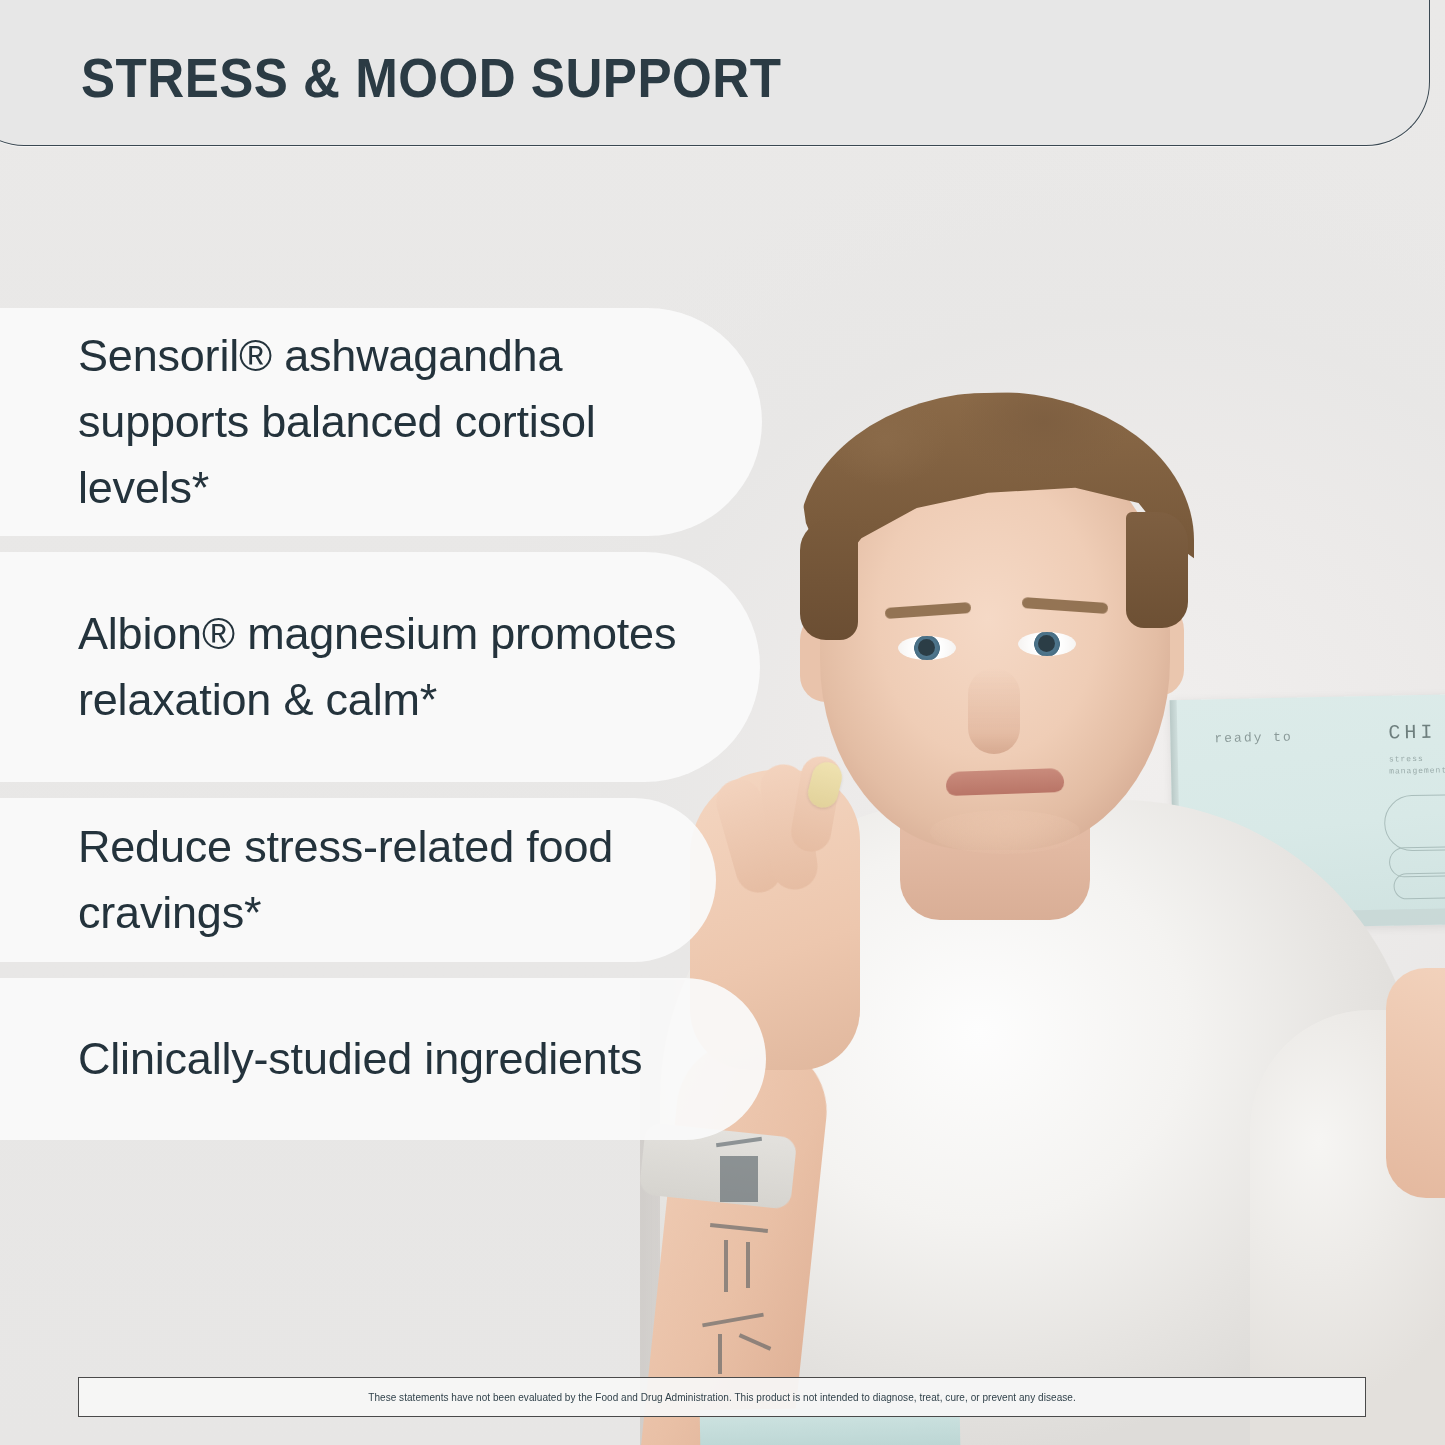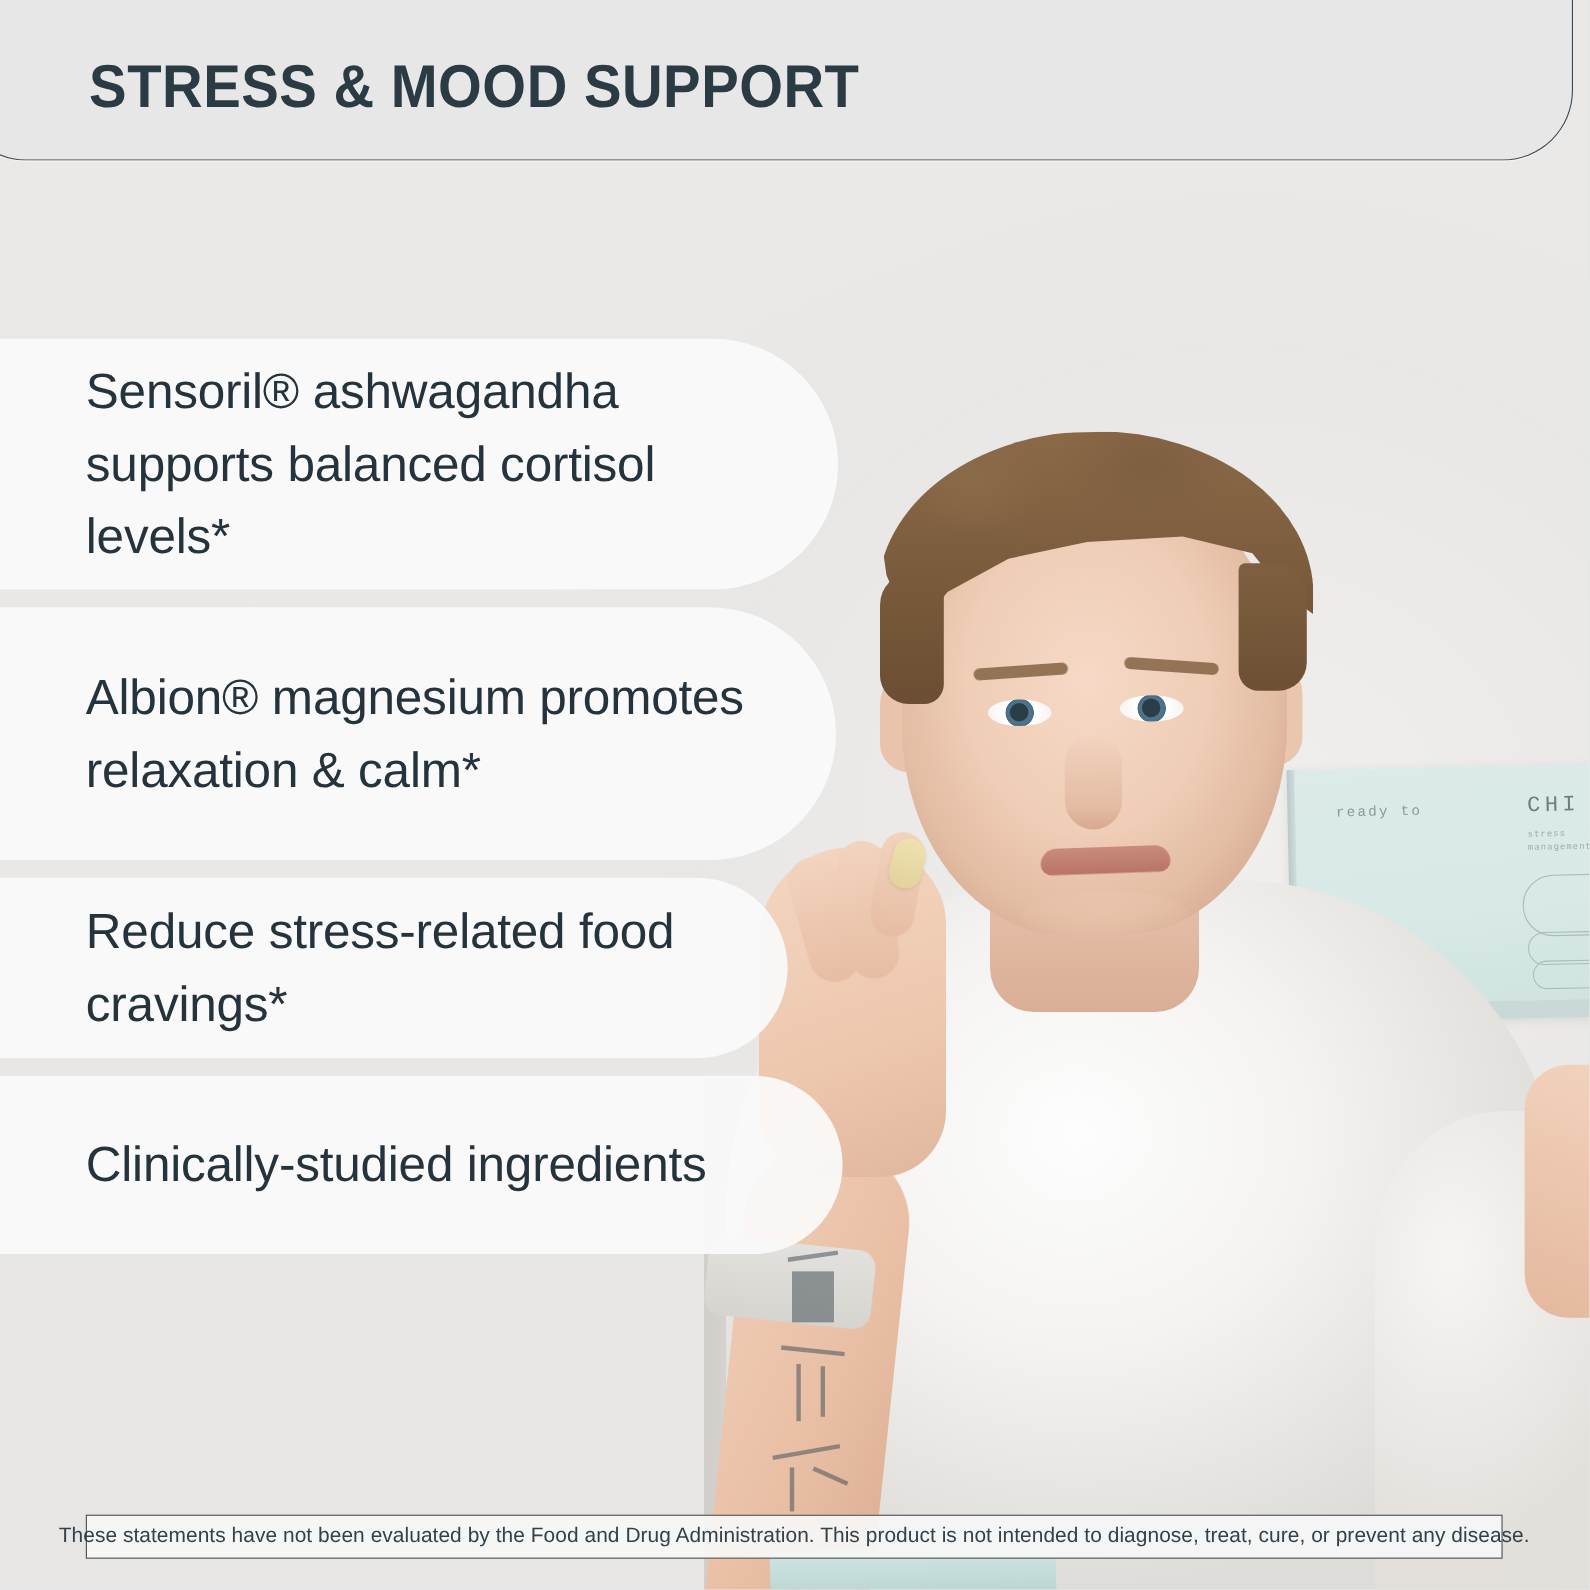--- a/index.html
+++ b/index.html
@@ -241,21 +241,21 @@
 
   
   .disclaimer{
     position:absolute; left:78px; top:1377px;
     width:1288px; height:40px;
     background:rgba(246,246,246,.93);
     border:1.6px solid #4a4a4a;
     display:flex; align-items:center; justify-content:center;
   }
   .disclaimer span{
-    font-size:19px; color:#31424b; letter-spacing:.05px;
+    font-size:10px; color:#31424b; letter-spacing:.05px;
     font-family:"Liberation Sans", sans-serif; white-space:nowrap;
   }
 </style>
 </head>
 <body>
 
 <div id="stage">
 
   <div class="photo">
     <div class="photo-bg soft"></div>

